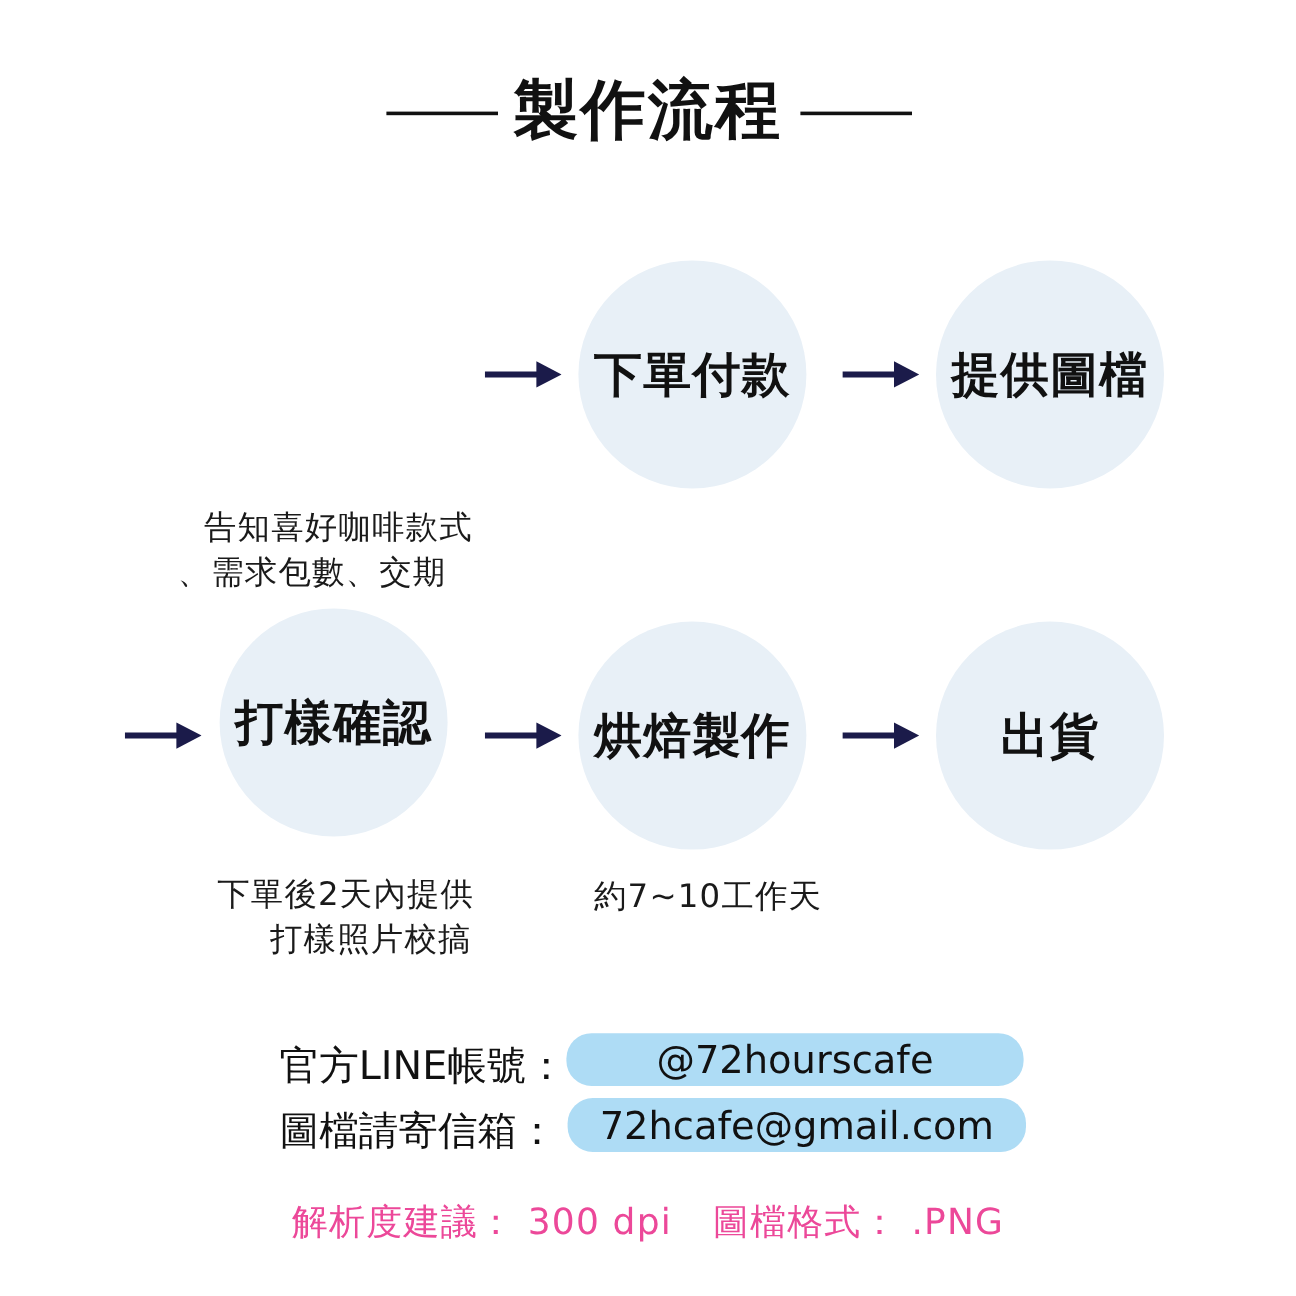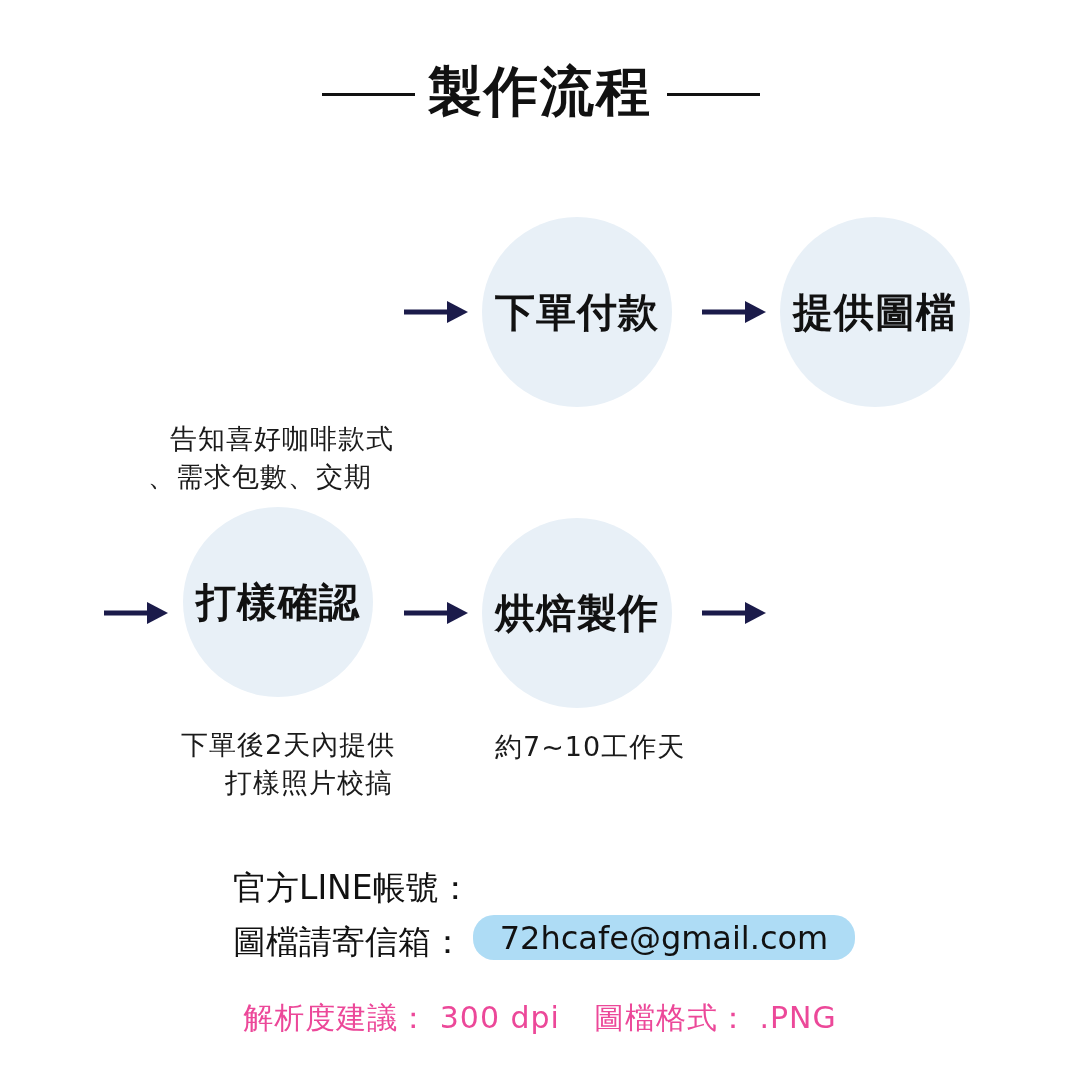--- a/index.html
+++ b/index.html
@@ -140,20 +140,23 @@
   <div class="circle c3">
     <span>提供圖檔</span>
   </div>
 
   <div class="circle c4">
     <span>打樣確認</span>
   </div>
   <div class="circle c5">
     <span>烘焙製作</span>
   </div>
+  <div class="circle c6">
+    <span>出貨</span>
+  </div>
 
   <svg class="arrow a1" viewBox="0 0 64 28">
     <line x1="0" y1="14" x2="47" y2="14" stroke="currentColor" stroke-width="5"></line>
     <polygon points="43,3 64,14 43,25" fill="currentColor"></polygon>
   </svg>
   <svg class="arrow a2" viewBox="0 0 64 28">
     <line x1="0" y1="14" x2="47" y2="14" stroke="currentColor" stroke-width="5"></line>
     <polygon points="43,3 64,14 43,25" fill="currentColor"></polygon>
   </svg>
   <svg class="arrow a3" viewBox="0 0 64 28">
@@ -169,20 +172,23 @@
     <polygon points="43,3 64,14 43,25" fill="currentColor"></polygon>
   </svg>
 
   <div class="note n1a">告知喜好咖啡款式</div>
   <div class="note n1b">、需求包數、交期</div>
   <div class="note n4a">下單後2天內提供</div>
   <div class="note n4b">打樣照片校搞</div>
   <div class="note n5a">約7~10工作天</div>
 
   <div class="contact-label lbl1">官方LINE帳號：</div>
+  <div class="badge badge1">
+    <span>@72hourscafe</span>
+  </div>
   <div class="contact-label lbl2">圖檔請寄信箱：</div>
   <div class="badge badge2">
     <span>72hcafe@gmail.com</span>
   </div>
 
   <div class="footer">
     <span>解析度建議： 300 dpi</span>
     <span>圖檔格式： .PNG</span>
   </div>
 

